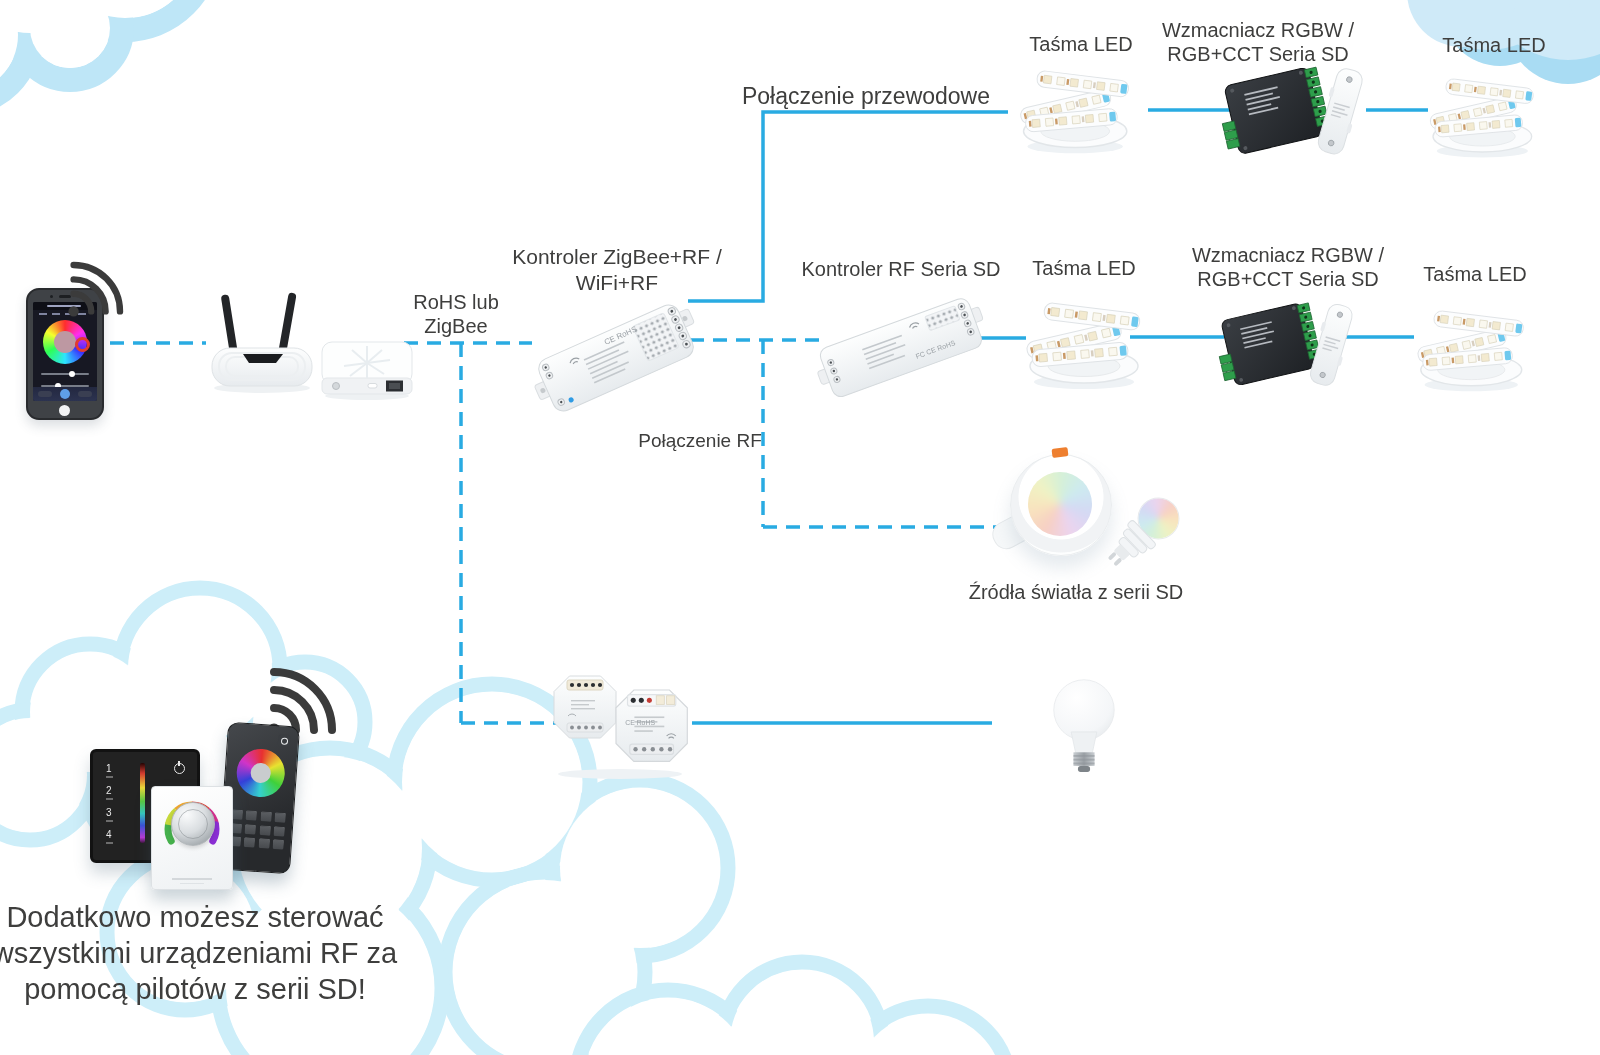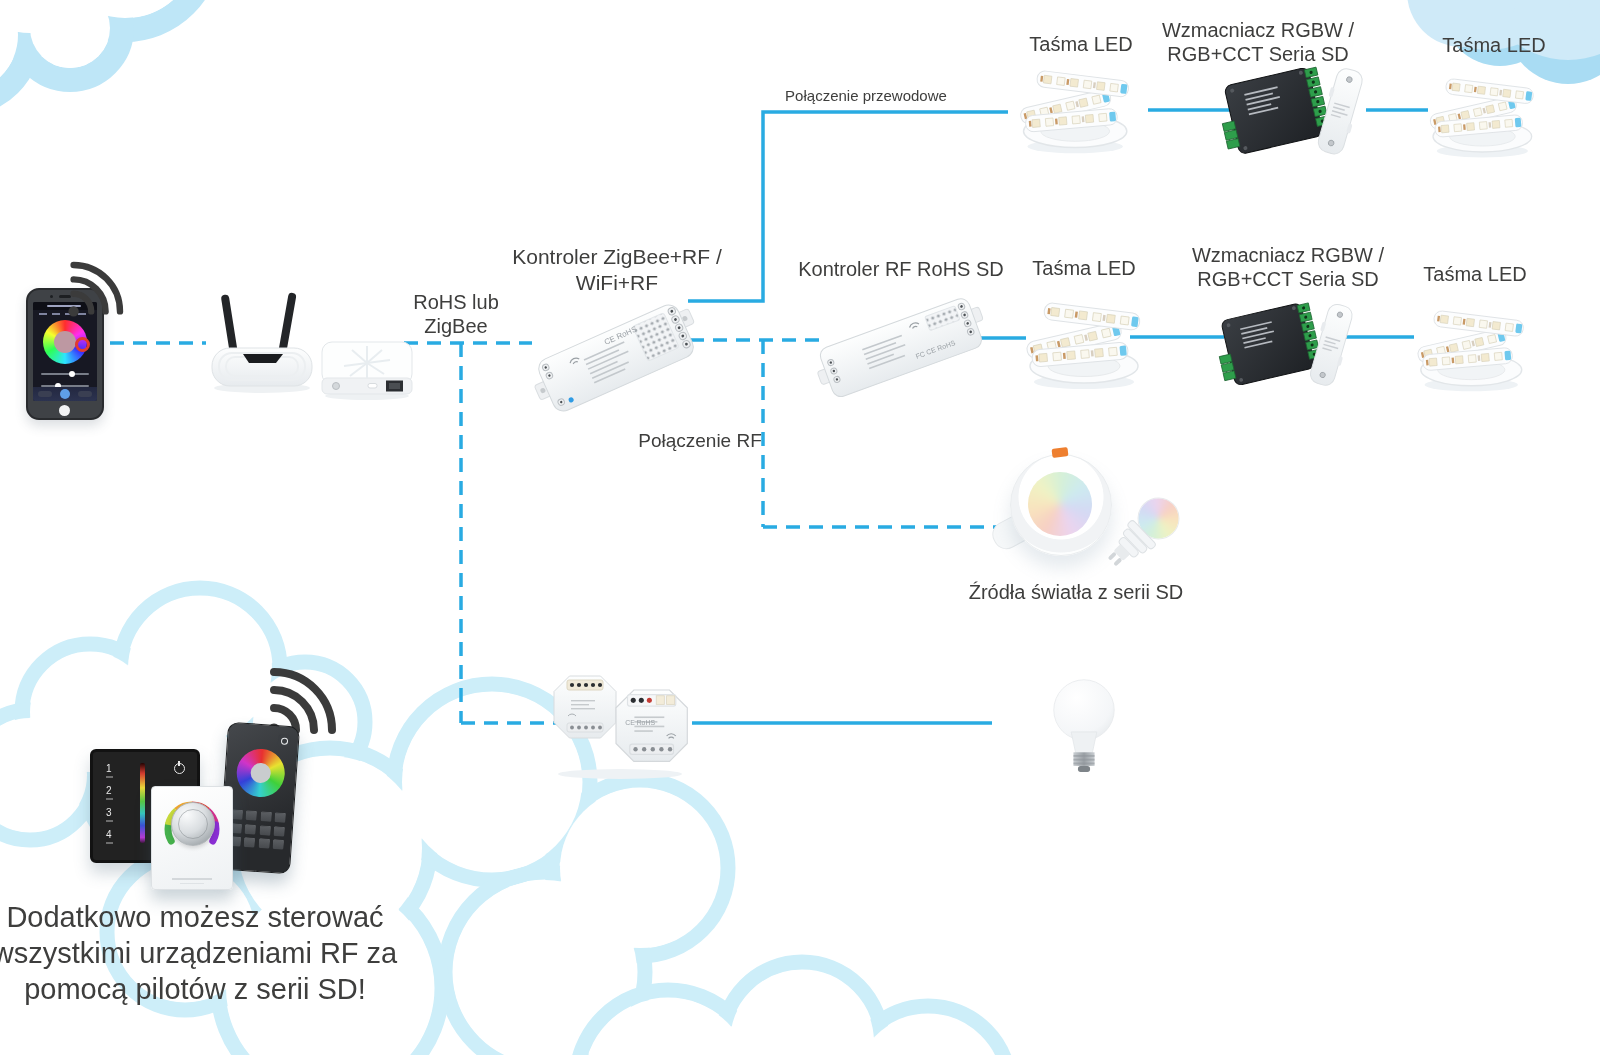--- a/index.html
+++ b/index.html
@@ -588,38 +588,38 @@
   </div>
 
   <div class="lbl" style="left:456px;top:290px">
     <div>RoHS lub</div>
       <div>ZigBee</div>
   </div>
   <div class="lbl" style="left:617px;top:244px;font-size:21px;line-height:26px">
     <div>Kontroler ZigBee+RF /</div>
       <div>WiFi+RF</div>
   </div>
-  <div class="lbl" style="left:866px;top:84px;font-size:15px">
+  <div class="lbl" style="left:866px;top:84px;font-size:23px">
     <div>Połączenie przewodowe</div>
   </div>
   <div class="lbl" style="left:700px;top:429px;font-size:19px">
     <div>Połączenie RF</div>
   </div>
   <div class="lbl" style="left:1081px;top:32px">
     <div>Taśma LED</div>
   </div>
   <div class="lbl" style="left:1258px;top:18px">
     <div>Wzmacniacz RGBW /</div>
       <div>RGB+CCT Seria SD</div>
   </div>
   <div class="lbl" style="left:1494px;top:33px">
     <div>Taśma LED</div>
   </div>
   <div class="lbl" style="left:901px;top:257px">
-    <div>Kontroler RF RoHS SD</div>
+    <div>Kontroler RF Seria SD</div>
   </div>
   <div class="lbl" style="left:1084px;top:256px">
     <div>Taśma LED</div>
   </div>
   <div class="lbl" style="left:1288px;top:243px">
     <div>Wzmacniacz RGBW /</div>
       <div>RGB+CCT Seria SD</div>
   </div>
   <div class="lbl" style="left:1475px;top:262px">
     <div>Taśma LED</div>

